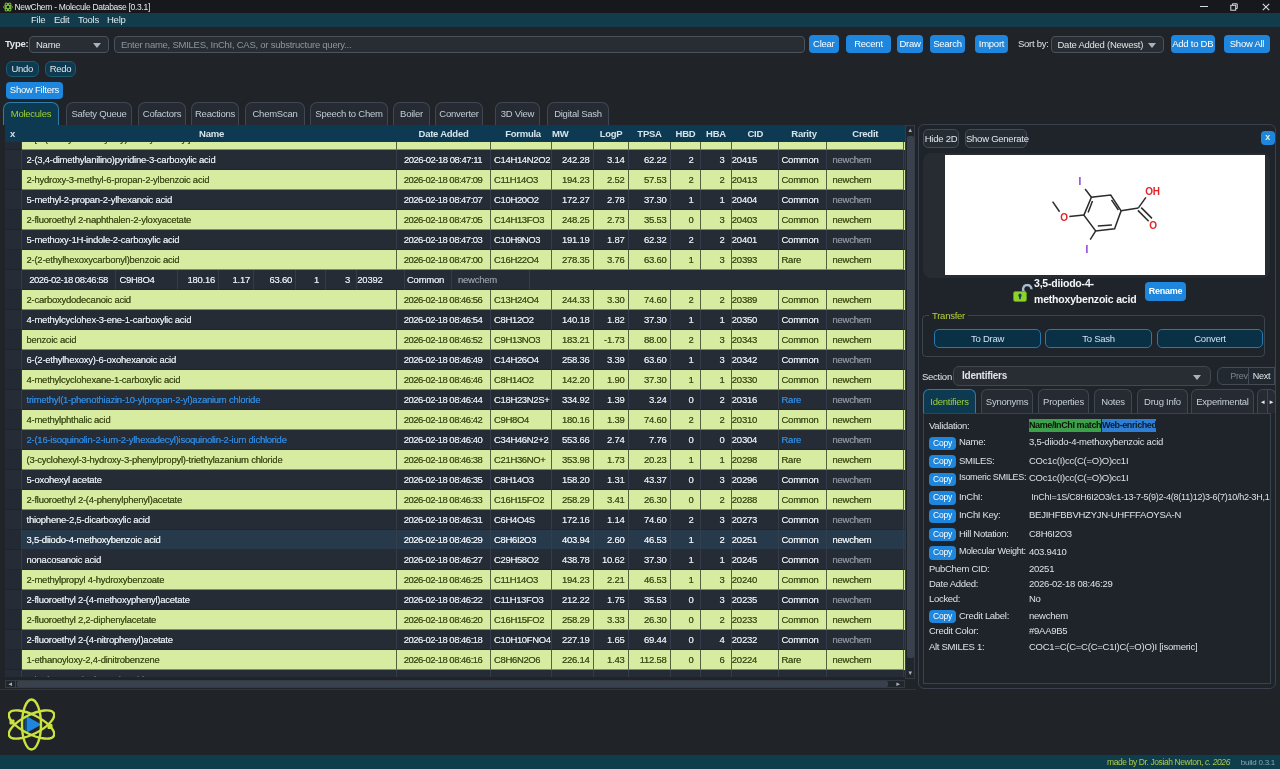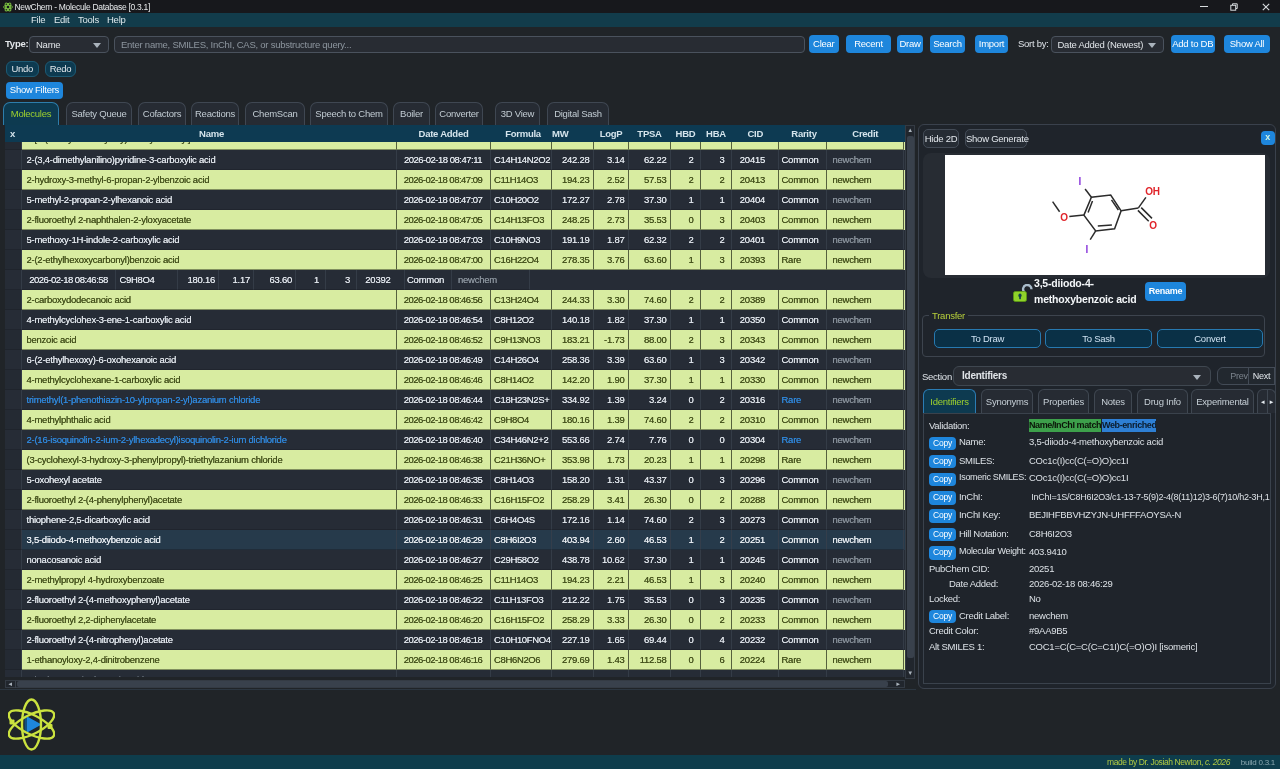--- a/index.html
+++ b/index.html
@@ -27,21 +27,21 @@
 .thead>div{flex:none;font-size:9.5px;font-weight:bold;line-height:17px;text-align:center;overflow:hidden;letter-spacing:-0.25px;}
 .c0{width:17px;}
 .c1{width:374.5px;padding-left:4.5px;text-align:left;}
 .c2{width:94px;text-align:center;font-size:8.5px;letter-spacing:-0.5px;}
 .c3{width:61.5px;padding-left:3.5px;text-align:left;font-size:8.5px;letter-spacing:-0.35px;}
 .c4{width:41.5px;padding-right:3px;text-align:right;}
 .c5{width:35px;padding-right:3px;text-align:right;}
 .c6{width:42px;padding-right:3px;text-align:right;}
 .c7{width:30px;padding-right:6px;text-align:right;}
 .c8{width:31px;padding-right:6px;text-align:right;}
-.c9{width:47.5px;padding-right:13px;text-align:right;}
+.c9{width:47.5px;padding-right:21px;text-align:right;}
 .c10{width:47.5px;padding-left:2.5px;text-align:left;}
 .c11{width:77.5px;padding-left:6px;text-align:left;}
 .trow.d{background:#262c36;color:#dfe4ea;}
 .trow.d .c11{color:#8a939c;}
 .trow.g{background:#d8eca1;color:#45521d;}
 .trow.g .c0{background:#242a33;border-right:1px solid rgba(56,64,76,0.8);border-bottom:1px solid rgba(25,30,38,0.45);}
 .trow.sel{background:#263a4b;color:#e8edf2;}
 .trow.sel .c0{background:#242a33;}
 .trow.rb .c1,.trow.rb .c10{color:#2f86d8;}
 
@@ -488,21 +488,21 @@
       <div class="c8">4</div>
       <div class="c9">20232</div>
       <div class="c10">Common</div>
       <div class="c11">newchem</div>
     </div>
     <div class="trow g">
       <div class="c0"></div>
       <div class="c1">1-ethanoyloxy-2,4-dinitrobenzene</div>
       <div class="c2">2026-02-18 08:46:16</div>
       <div class="c3">C8H6N2O6</div>
-      <div class="c4">279.69</div>
+      <div class="c4">226.14</div>
       <div class="c5">1.43</div>
       <div class="c6">112.58</div>
       <div class="c7">0</div>
       <div class="c8">6</div>
       <div class="c9">20224</div>
       <div class="c10">Rare</div>
       <div class="c11">newchem</div>
     </div>
     <div class="trow d" style="height:9px;">
       <div class="c0"></div>
@@ -610,21 +610,21 @@
     <span class="dlabel" style="left:35px;top:95.2px;font-size:9.5px;">InChI Key:</span>
     <span class="dvalue" style="left:105px;top:95.2px;font-size:9.5px;">BEJIHFBBVHZYJN-UHFFFAOYSA-N</span>
     <span class="copybtn" style="left:5px;top:113.85px;">Copy</span>
     <span class="dlabel" style="left:35px;top:113.6px;font-size:9.5px;">Hill Notation:</span>
     <span class="dvalue" style="left:105px;top:113.6px;font-size:9.5px;">C8H6I2O3</span>
     <span class="copybtn" style="left:5px;top:132.25px;">Copy</span>
     <span class="dlabel" style="left:35px;top:132px;font-size:9px;">Molecular Weight:</span>
     <span class="dvalue" style="left:105px;top:132px;font-size:9.5px;">403.9410</span>
     <span class="dlabel" style="left:5px;top:148.9px;font-size:9.5px;">PubChem CID:</span>
     <span class="dvalue" style="left:105px;top:148.9px;font-size:9.5px;">20251</span>
-    <span class="dlabel" style="left:5px;top:164.2px;font-size:9.5px;margin-left:20px;">Date Added:</span>
+    <span class="dlabel" style="left:5px;top:164.2px;font-size:9.5px;">Date Added:</span>
     <span class="dvalue" style="left:105px;top:164.2px;font-size:9.5px;">2026-02-18 08:46:29</span>
     <span class="dlabel" style="left:5px;top:178.8px;font-size:9.5px;">Locked:</span>
     <span class="dvalue" style="left:105px;top:178.8px;font-size:9.5px;">No</span>
     <span class="copybtn" style="left:5px;top:195.95px;">Copy</span>
     <span class="dlabel" style="left:35px;top:195.7px;font-size:9.5px;">Credit Label:</span>
     <span class="dvalue" style="left:105px;top:195.7px;font-size:9.5px;">newchem</span>
     <span class="dlabel" style="left:5px;top:211.1px;font-size:9.5px;">Credit Color:</span>
     <span class="dvalue" style="left:105px;top:211.1px;font-size:9.5px;">#9AA9B5</span>
     <span class="dlabel" style="left:5px;top:227.2px;font-size:9.5px;">Alt SMILES 1:</span>
     <span class="dvalue" style="left:105px;top:227.2px;font-size:9.5px;">COC1=C(C=C(C=C1I)C(=O)O)I [isomeric]</span>

